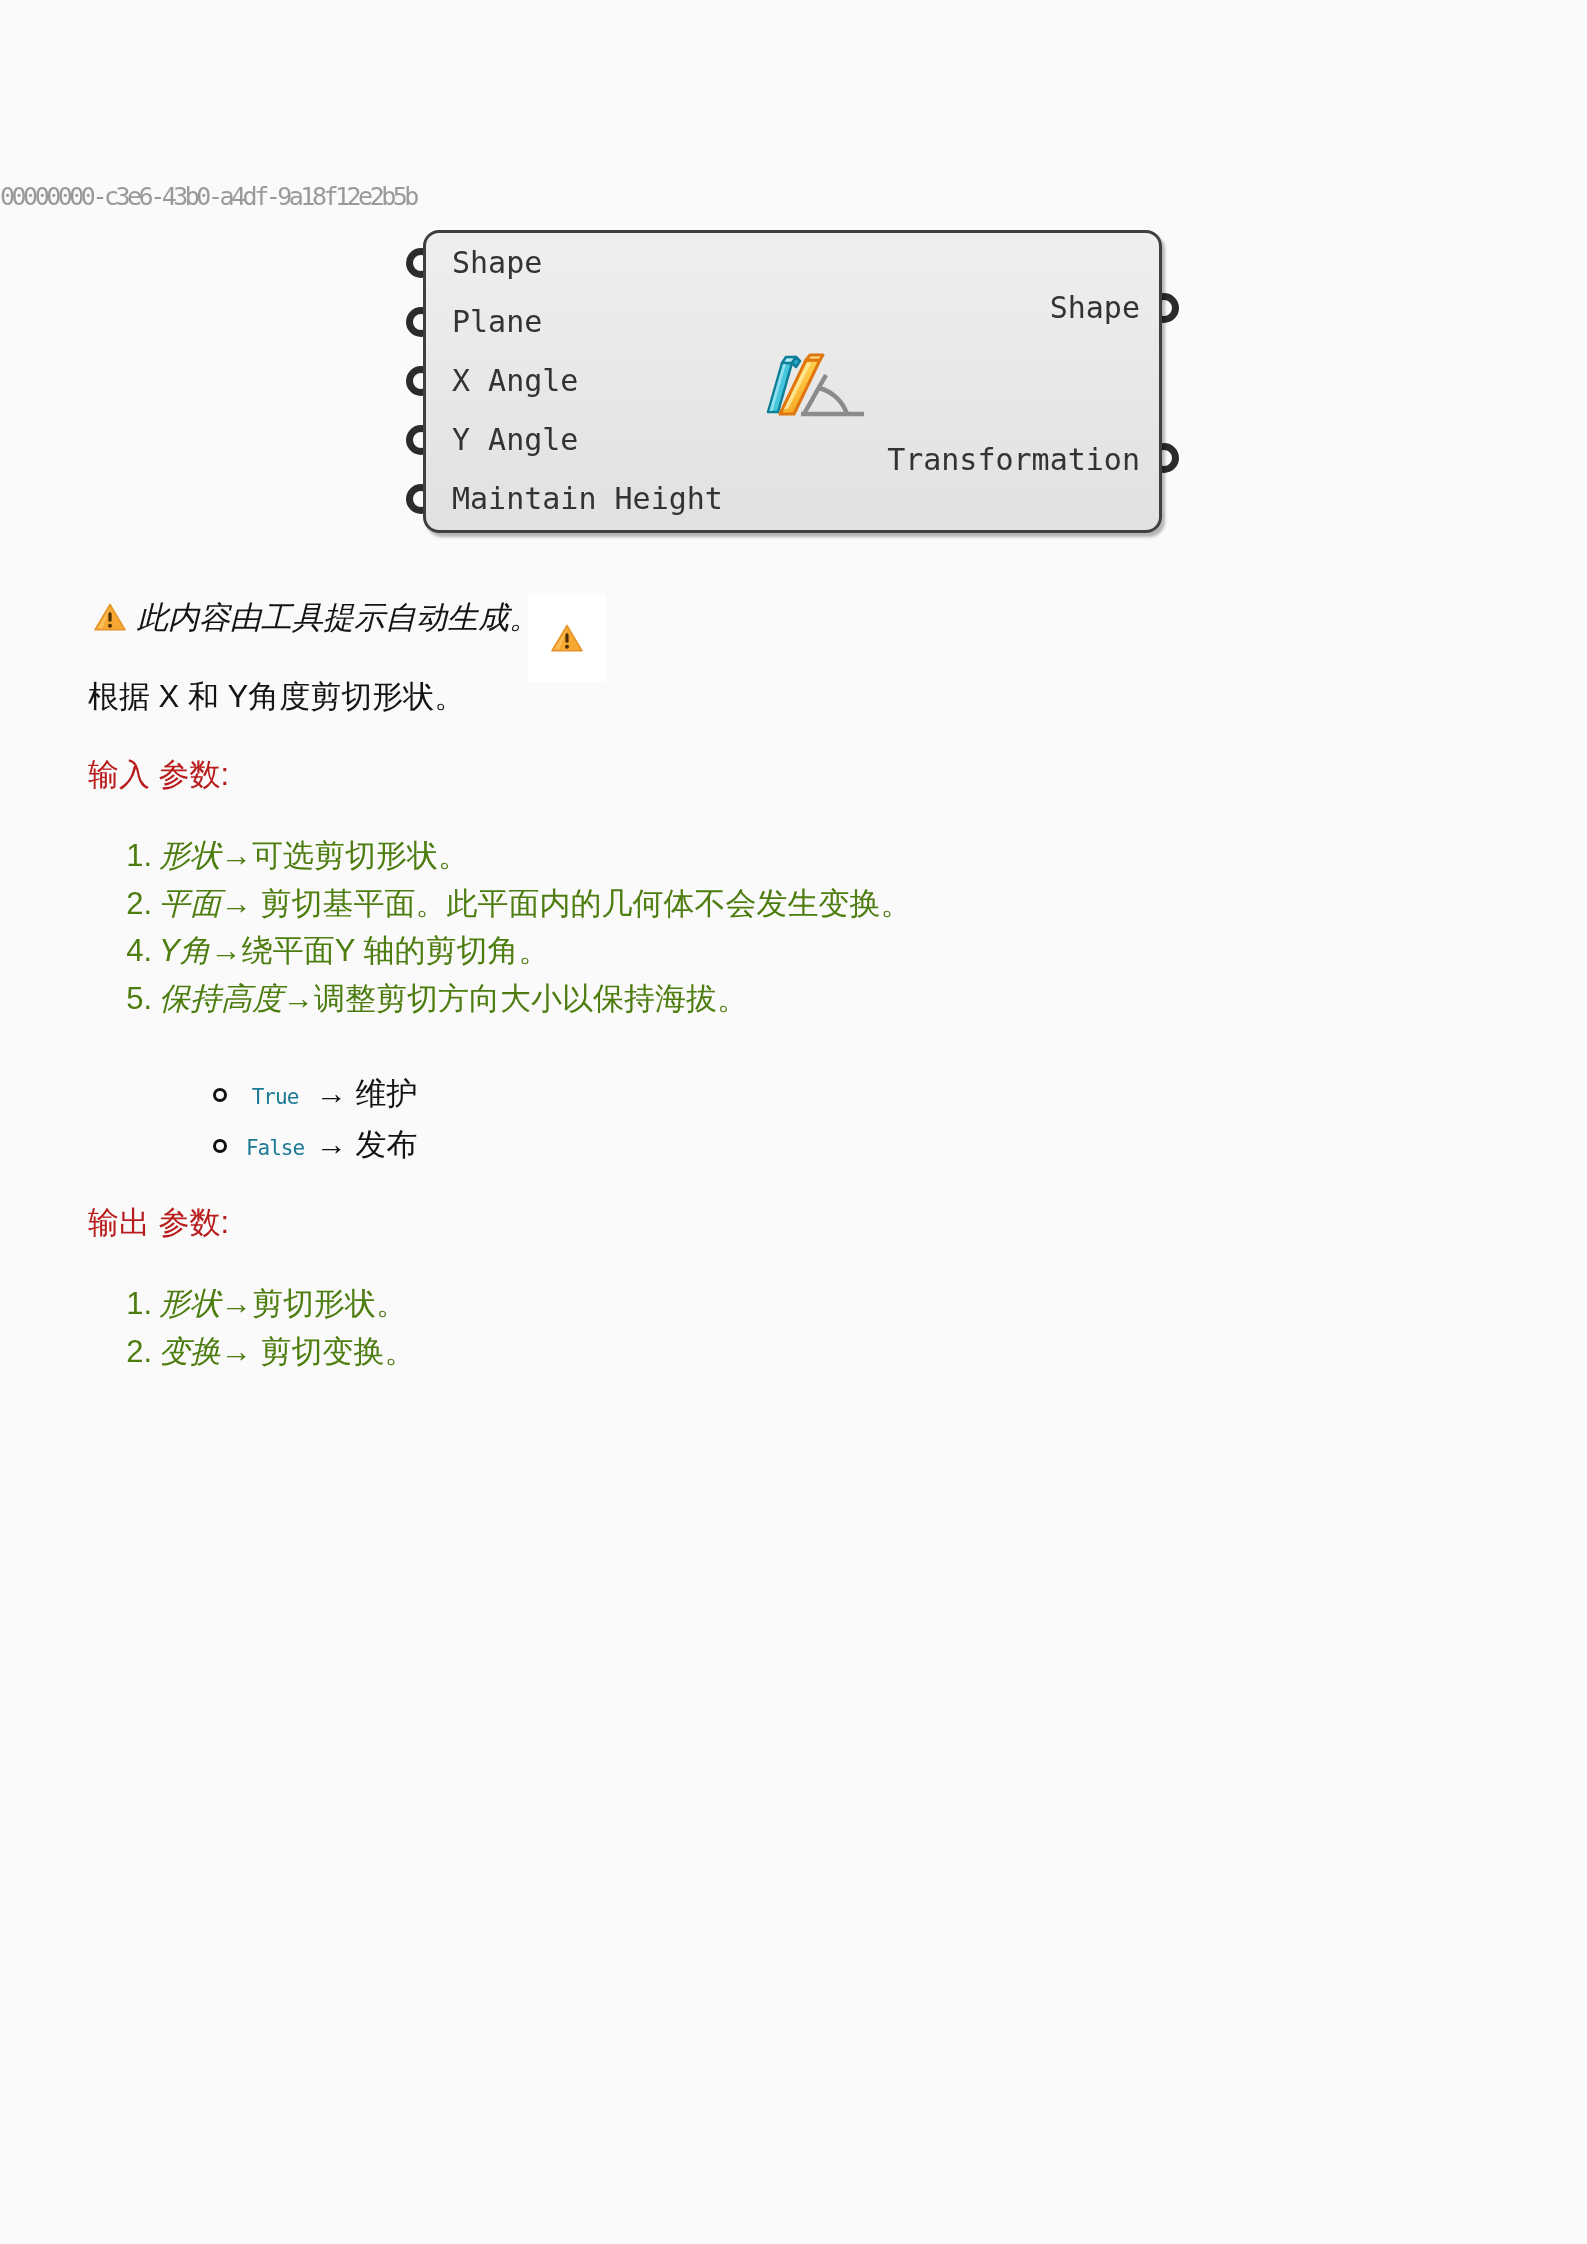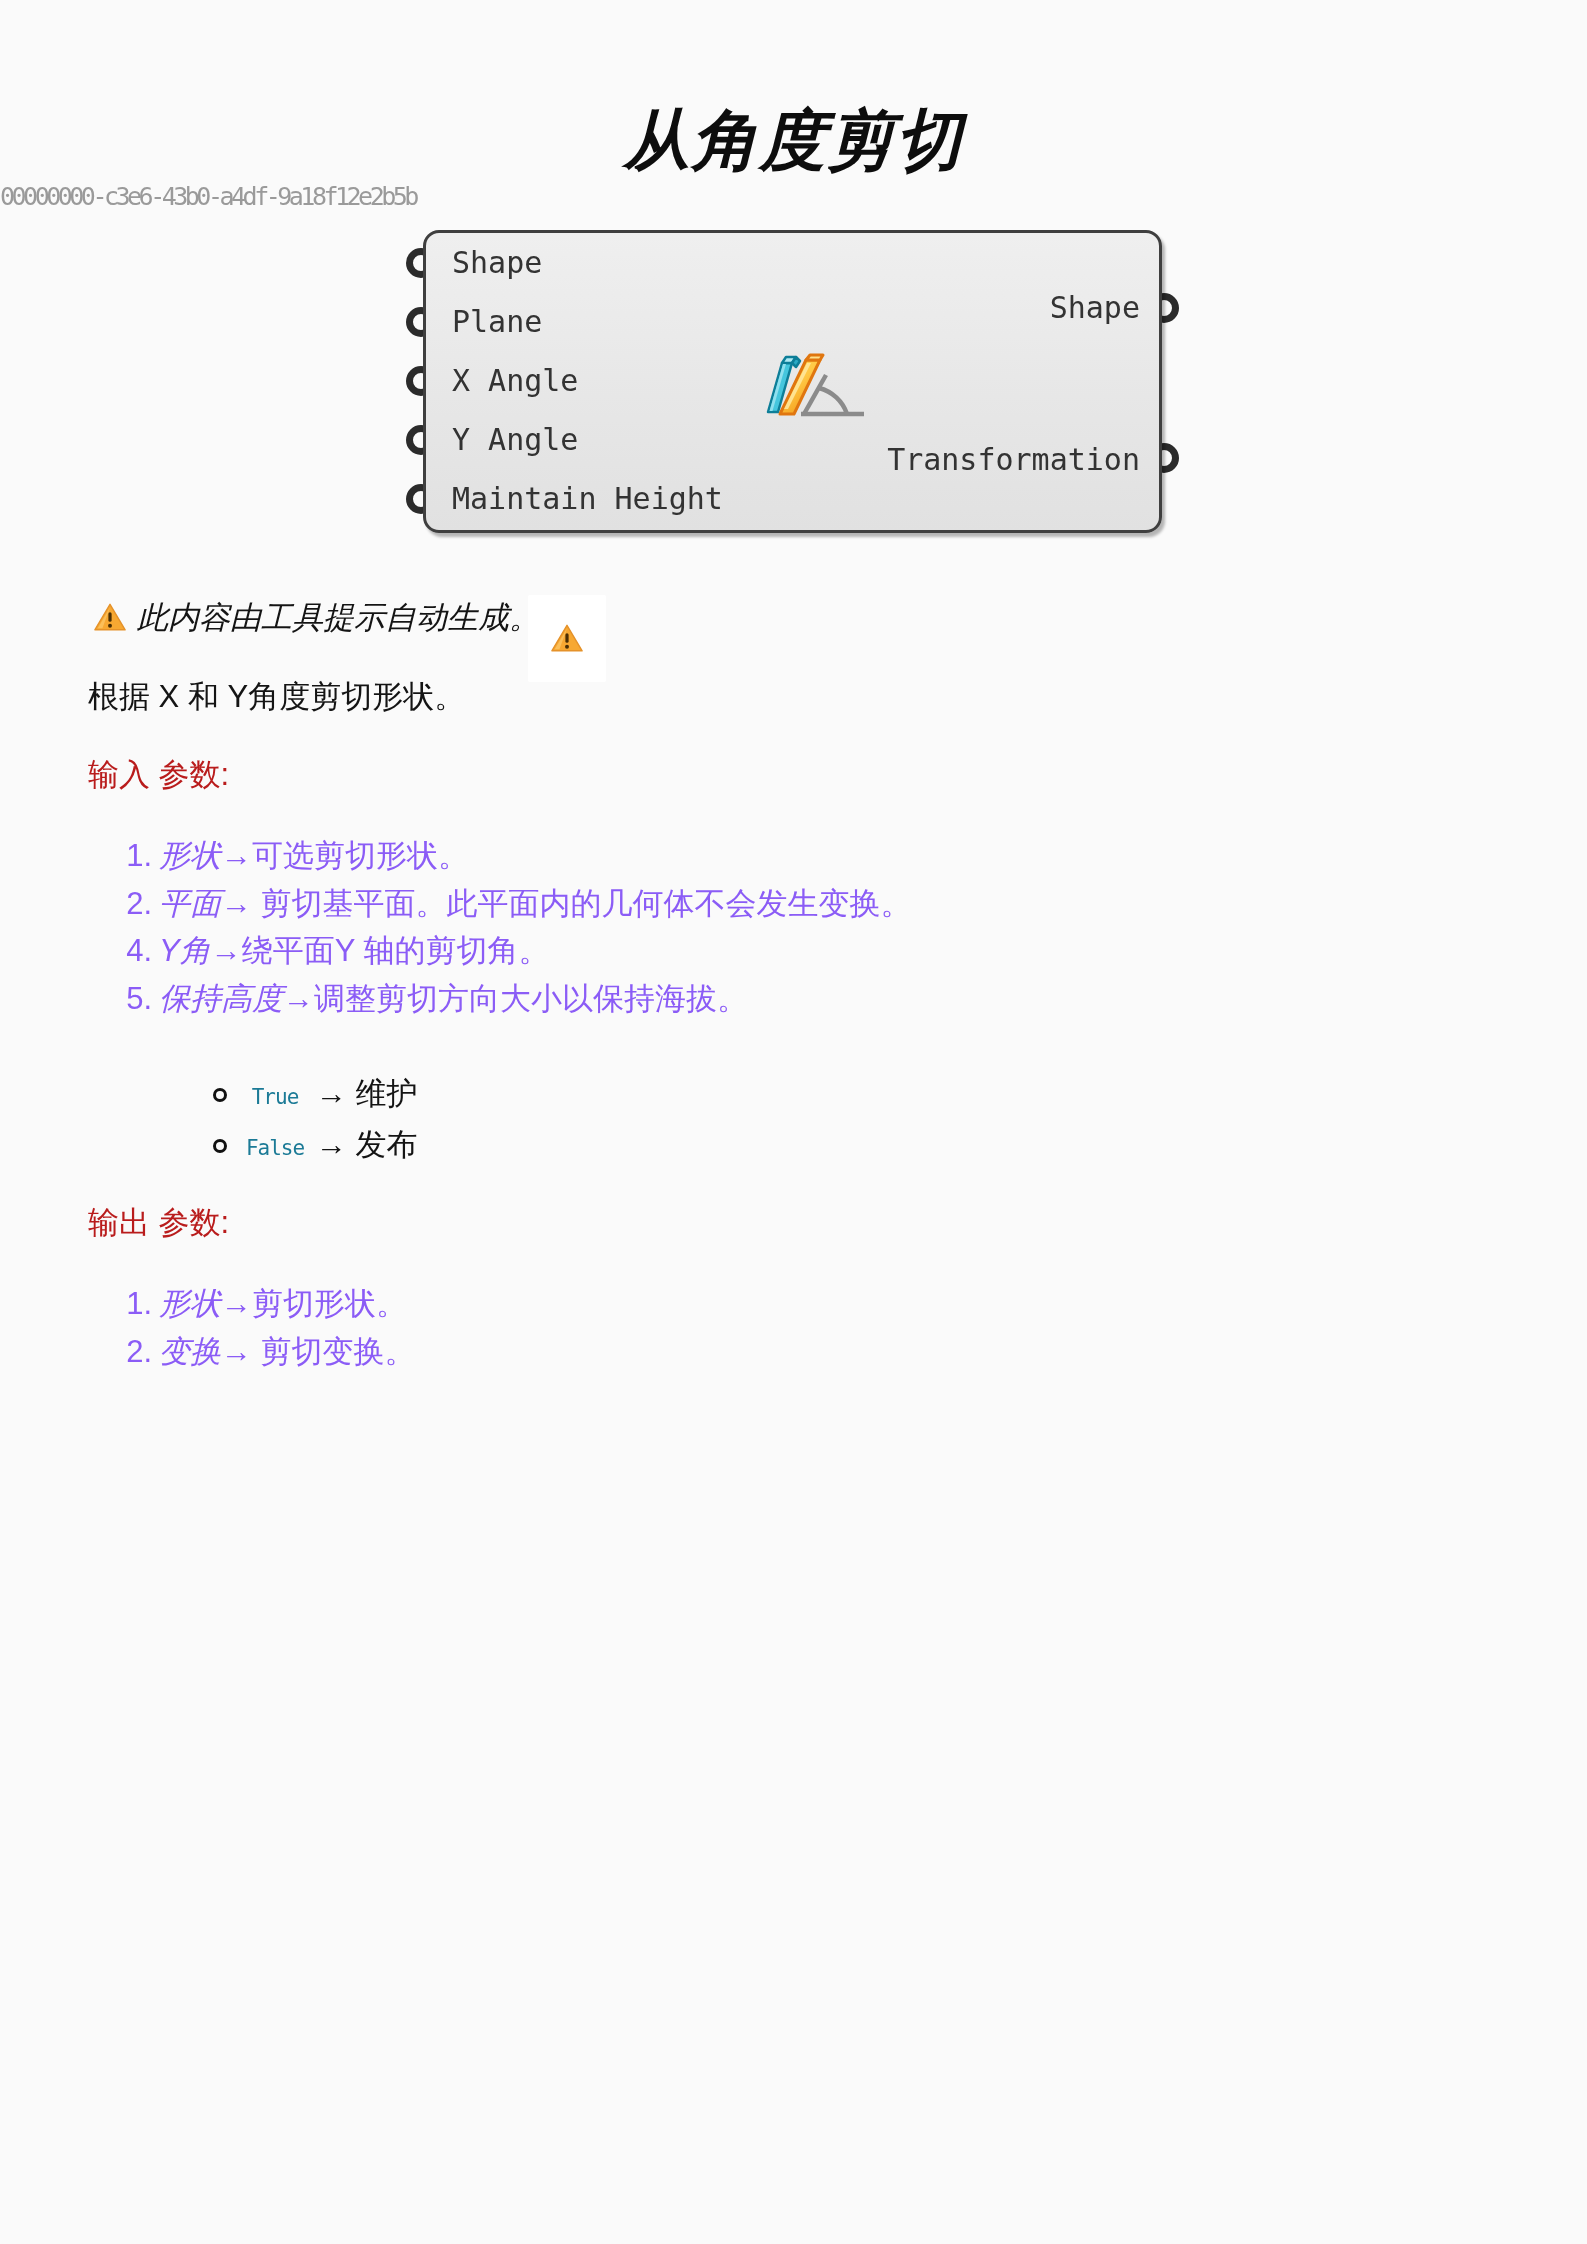--- a/index.html
+++ b/index.html
@@ -64,21 +64,21 @@
     padding: 28px 22px; margin: -28px -22px;
     vertical-align: -5px; line-height: 0;
   }
   .hl .warn-ic { vertical-align: top; }
 
   .desc { position: absolute; left: 88px; top: 676px; font-size: 31px; color: #141414; }
   .sect { position: absolute; left: 88px; font-size: 31px; color: #b91c1c; }
   #sect-in  { top: 754px; }
   #sect-out { top: 1202px; }
 
-  .olist { position: absolute; left: 118px; font-size: 31px; line-height: 47.5px; color: #8b5cf6; }
+  .olist { position: absolute; left: 118px; font-size: 31px; line-height: 47.5px; color: #4d7c0f; }
   #list-in  { top: 832px; }
   #list-out { top: 1280px; }
   .oli { white-space: nowrap; }
   .oli .num { display: inline-block; width: 34px; text-align: right; margin-right: 7px; }
   .oli em { font-style: italic; }
 
   .sublist { position: absolute; left: 213px; top: 1070px; font-size: 31px; line-height: 48px; color: #141414; }
   .subli { white-space: nowrap; }
   .bullet {
     display: inline-block; width: 14px; height: 14px;
@@ -91,21 +91,20 @@
     font-family: "DejaVu Sans Mono", monospace;
     font-size: 21px; letter-spacing: -1px;
     color: #1b7a96;
   }
 </style>
 </head>
 <body>
 
 <div class="page">
 
-  <div class="title">从角度剪切</div>
   <div class="uuid">00000000-c3e6-43b0-a4df-9a18f12e2b5b</div>
 
   <div class="node-wrap">
     <div class="port in" style="top:18px"></div>
     <div class="port in" style="top:77px"></div>
     <div class="port in" style="top:136px"></div>
     <div class="port in" style="top:195px"></div>
     <div class="port in" style="top:254px"></div>
     <div class="port out" style="top:63px"></div>
     <div class="port out" style="top:213px"></div>

